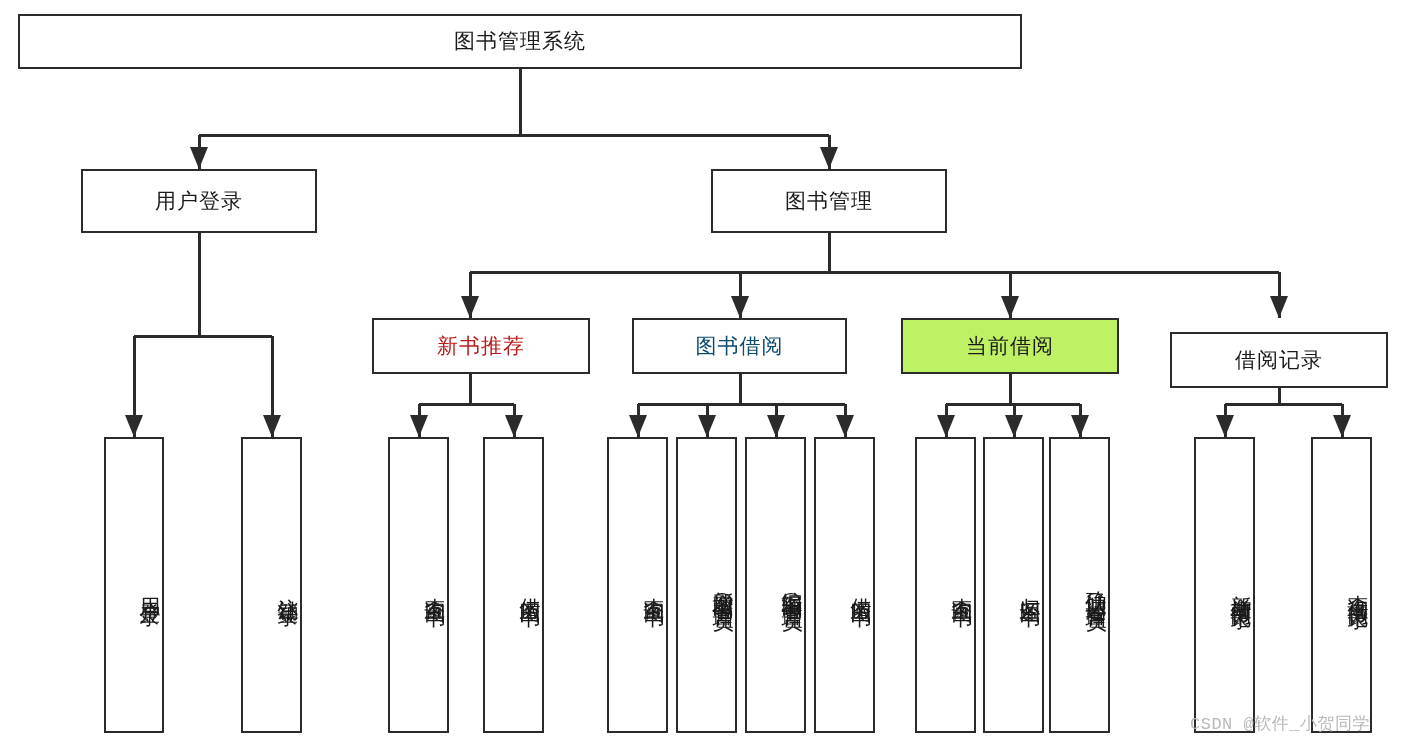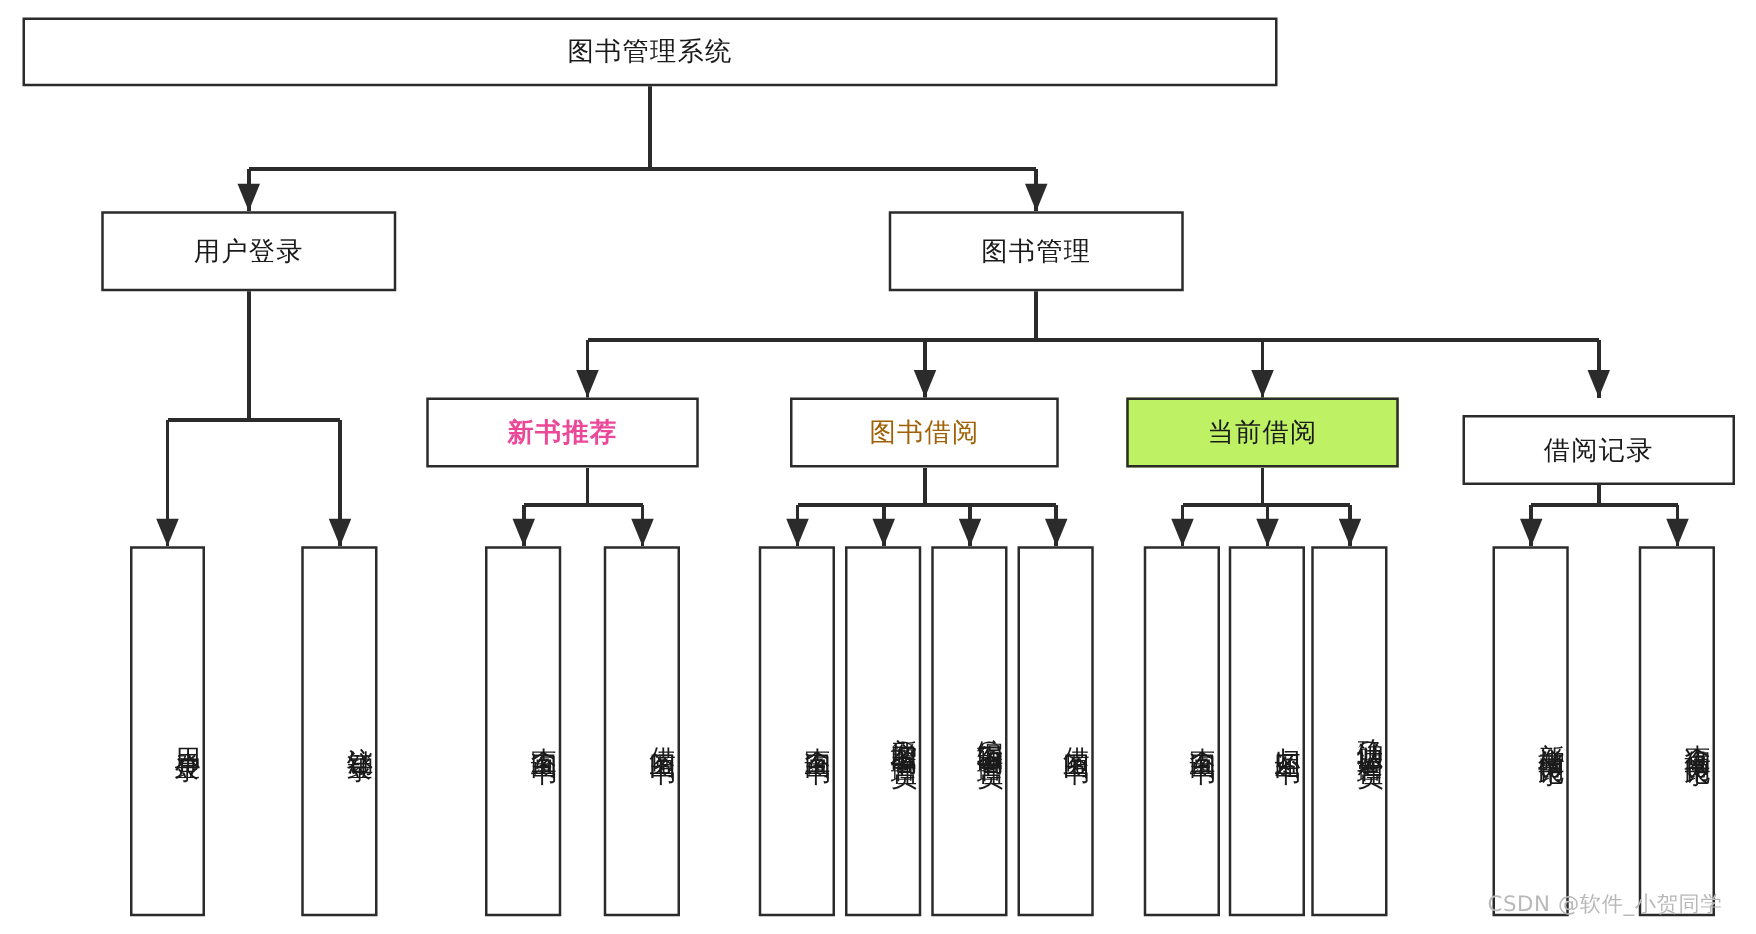--- a/index.html
+++ b/index.html
@@ -126,24 +126,24 @@
   <div id="nodes-layer">
       <div class="node horizontal" style="left: 18px; top: 14px; width: 1004px; height: 55px; border-color: rgb(43, 43, 43); background: rgb(255, 255, 255); color: rgb(26, 26, 26);">
         <span class="label">图书管理系统</span>
       </div>
       <div class="node horizontal" style="left: 81px; top: 169px; width: 236px; height: 64px; border-color: rgb(43, 43, 43); background: rgb(255, 255, 255); color: rgb(26, 26, 26);">
         <span class="label">用户登录</span>
       </div>
       <div class="node horizontal" style="left: 711px; top: 169px; width: 236px; height: 64px; border-color: rgb(43, 43, 43); background: rgb(255, 255, 255); color: rgb(26, 26, 26); align-items: center;">
         <span class="label">图书管理</span>
       </div>
-      <div class="node horizontal" style="left: 341px; top: 318px; width: 218px; height: 56px; border-color: rgb(43, 43, 43); background: rgb(255, 255, 255); color: #ec4899; font-weight: bold;">
+      <div class="node horizontal" style="left: 372px; top: 318px; width: 218px; height: 56px; border-color: rgb(43, 43, 43); background: rgb(255, 255, 255); color: #b91c1c;">
         <span class="label">新书推荐</span>
       </div>
-      <div class="node horizontal" style="left: 632px; top: 318px; width: 215px; height: 56px; border-color: rgb(43, 43, 43); background: rgb(255, 255, 255); color: #a16207;">
+      <div class="node horizontal" style="left: 632px; top: 318px; width: 215px; height: 56px; border-color: rgb(43, 43, 43); background: rgb(255, 255, 255); color: #0c4a6e;">
         <span class="label">图书借阅</span>
       </div>
       <div class="node horizontal" style="left: 901px; top: 318px; width: 218px; height: 56px; border-color: rgb(43, 43, 43); background: #bef264; color: rgb(26, 26, 26);">
         <span class="label">当前借阅</span>
       </div>
       <div class="node horizontal" style="left: 1170px; top: 332px; width: 218px; height: 56px; border-color: rgb(43, 43, 43); background: rgb(255, 255, 255); color: rgb(26, 26, 26);">
         <span class="label">借阅记录</span>
       </div>
       <div class="node vertical" style="left: 104px; top: 437px; width: 60px; height: 296px; border-color: rgb(43, 43, 43); background: rgb(255, 255, 255); color: rgb(26, 26, 26);">
         <span class="label">用户登录</span>
@@ -178,14 +178,14 @@
       <div class="node vertical" style="left: 1049px; top: 437px; width: 61px; height: 296px; border-color: rgb(43, 43, 43); background: rgb(255, 255, 255); color: rgb(26, 26, 26);">
         <span class="label">确认归还（管理员）</span>
       </div>
       <div class="node vertical" style="left: 1194px; top: 437px; width: 61px; height: 296px; border-color: rgb(43, 43, 43); background: rgb(255, 255, 255); color: rgb(26, 26, 26);">
         <span class="label">新增借阅记录</span>
       </div>
       <div class="node vertical" style="left: 1311px; top: 437px; width: 61px; height: 296px; border-color: rgb(43, 43, 43); background: rgb(255, 255, 255); color: rgb(26, 26, 26);">
         <span class="label">查询借阅记录</span>
       </div>
     </div>
-  <div class="watermark" style="left: 1190px; top: 712px;">CSDN @软件_小贺同学</div>
+  <div class="watermark" style="left: 1190px; top: 712px; font-family: Liberation Mono, monospace;">CSDN @软件_小贺同学</div>
 </div>
 
 </body></html>

